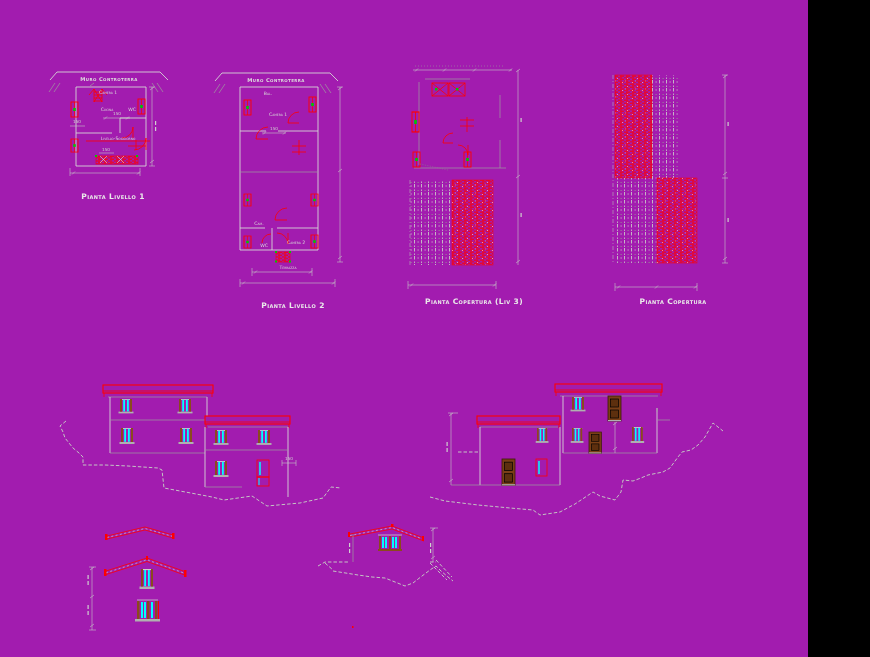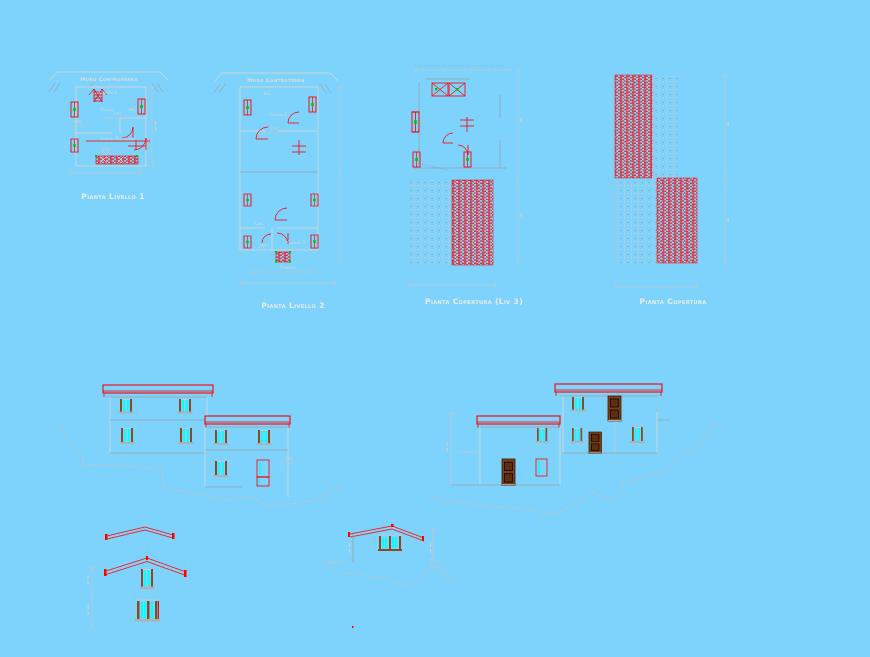--- a/index.html
+++ b/index.html
@@ -1,16 +1,16 @@
 <!DOCTYPE html>
 <html><head>
 <meta charset="utf-8">
 <style>
   html,body{margin:0;padding:0;background:#000;}
-  .stage{position:relative;width:870px;height:657px;background:#7dd3fc;overflow:hidden;
+  .stage{position:relative;width:808px;height:657px;background:#a21caf;overflow:hidden;
          font-family:"DejaVu Sans",sans-serif;}
   svg{position:absolute;left:0;top:0;}
   
   .w  {stroke:#d6d6d6;stroke-width:.9;fill:none;}
   .w2 {stroke:#9f9f9f;stroke-width:.7;fill:none;}
   .d  {stroke:#c8c8c8;stroke-width:.6;fill:none;}
   .r  {stroke:#ff0000;stroke-width:1.1;fill:none;}
   .rt {stroke:#ff0000;stroke-width:.8;fill:none;}
   .ter{stroke:#c4c4c4;stroke-width:1;fill:none;stroke-dasharray:3.5 2;}
   .hatchx{stroke:#dddddd;stroke-width:.6;fill:none;}

